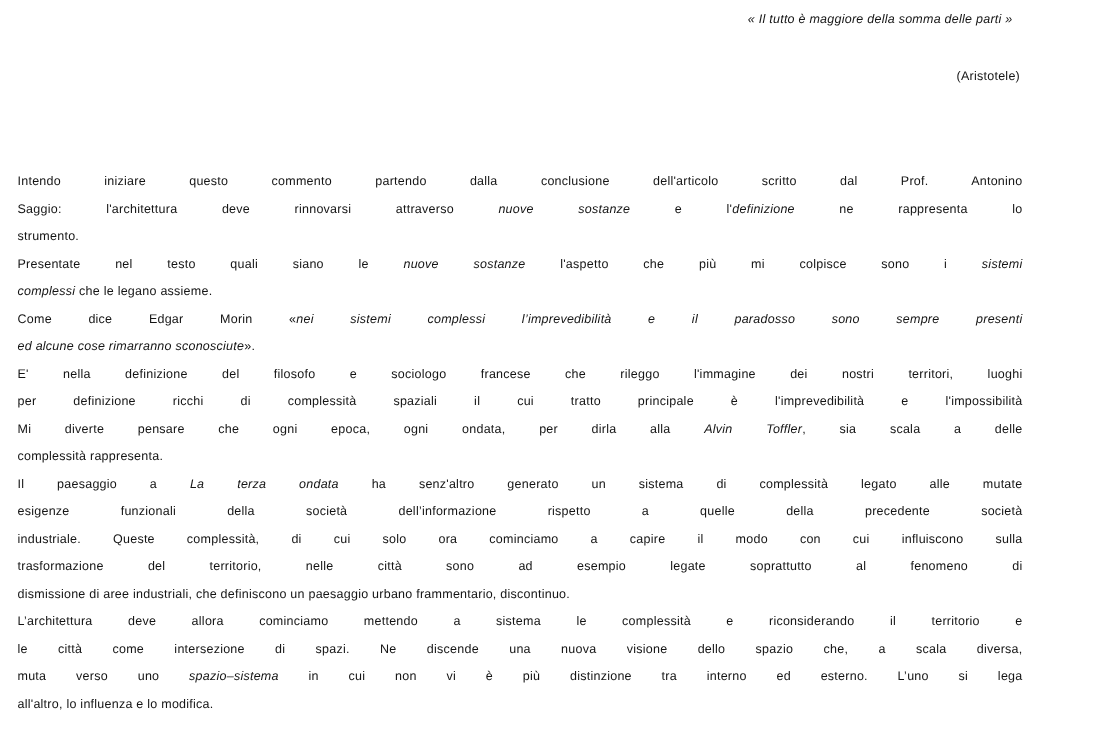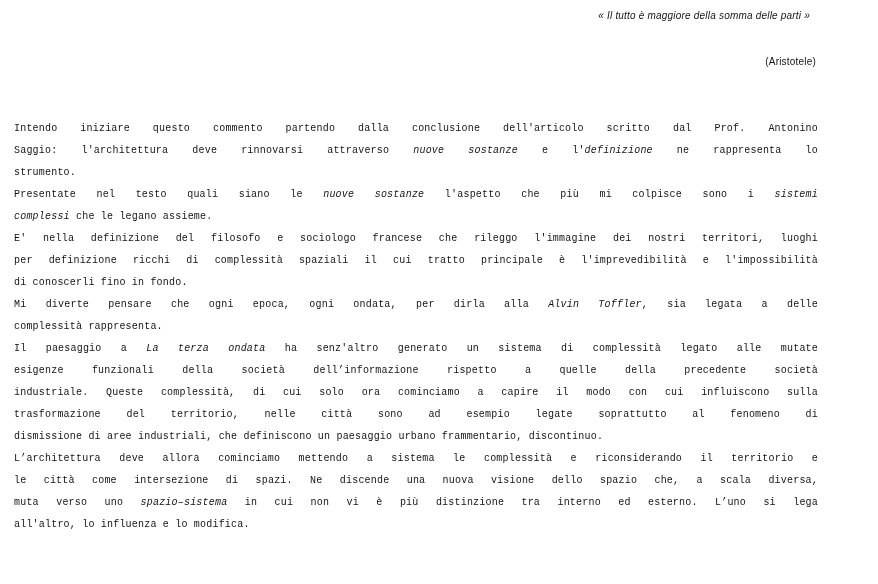--- a/index.html
+++ b/index.html
@@ -25,22 +25,21 @@
   }
   .quote {
     font-style: italic;
     padding-right: 8px;
   }
   .attribution {
     margin-top: 24px;
     padding-right: 2px;
   }
   .doc {
-    margin-top: 45px;
-    font-family: Liberation Mono, monospace;
+    margin-top: 62px;
   }
   .para {
     margin: 0;
   }
   .line {
     white-space: normal;
   }
   .jline {
     text-align: justify;
     text-align-last: justify;
@@ -62,26 +61,29 @@
       <div class="para">
         <div class="line jline"><span>Intendo iniziare questo commento partendo dalla conclusione dell'articolo scritto dal Prof. Antonino</span></div>
         <div class="line jline"><span>Saggio: l'architettura deve rinnovarsi attraverso </span><span class="it">nuove sostanze</span><span> e l'</span><span class="it">definizione</span><span> ne rappresenta lo</span></div>
         <div class="line"><span>strumento.</span></div>
       </div>
       <div class="para">
         <div class="line jline"><span>Presentate nel testo quali siano le </span><span class="it">nuove sostanze</span><span> l'aspetto che più mi colpisce sono i </span><span class="it">sistemi</span></div>
         <div class="line"><span class="it">complessi</span><span> che le legano assieme.</span></div>
       </div>
       <div class="para">
+        <div class="line jline"><span>Come dice Edgar Morin «</span><span class="it">nei sistemi complessi l’imprevedibilità e il paradosso sono sempre presenti</span></div>
+        <div class="line"><span class="it">ed alcune cose rimarranno sconosciute</span><span>».</span></div>
+      </div>
+      <div class="para">
         <div class="line jline"><span>E' nella definizione del filosofo e sociologo francese che rileggo l'immagine dei nostri territori, luoghi</span></div>
         <div class="line jline"><span>per definizione ricchi di complessità spaziali il cui tratto principale è l'imprevedibilità e l'impossibilità</span></div>
-        <div class="line"><span>di conoscerli fino in fondo.</span></div>
       </div>
       <div class="para">
-        <div class="line jline"><span>Mi diverte pensare che ogni epoca, ogni ondata, per dirla alla </span><span class="it">Alvin Toffler</span><span>, sia legata a delle</span></div>
+        <div class="line jline"><span>Mi diverte pensare che ogni epoca, ogni ondata, per dirla alla </span><span class="it">Alvin Toffler</span><span>, sia scala a delle</span></div>
         <div class="line"><span>complessità rappresenta.</span></div>
       </div>
       <div class="para">
         <div class="line jline"><span>Il paesaggio a </span><span class="it">La terza ondata</span><span> ha senz'altro generato un sistema di complessità legato alle mutate</span></div>
         <div class="line jline"><span>esigenze funzionali della società dell’informazione rispetto a quelle della precedente società</span></div>
         <div class="line jline"><span>industriale. Queste complessità, di cui solo ora cominciamo a capire il modo con cui influiscono sulla</span></div>
         <div class="line jline"><span>trasformazione del territorio, nelle città sono ad esempio legate soprattutto al fenomeno di</span></div>
         <div class="line"><span>dismissione di aree industriali, che definiscono un paesaggio urbano frammentario, discontinuo.</span></div>
       </div>
       <div class="para">

